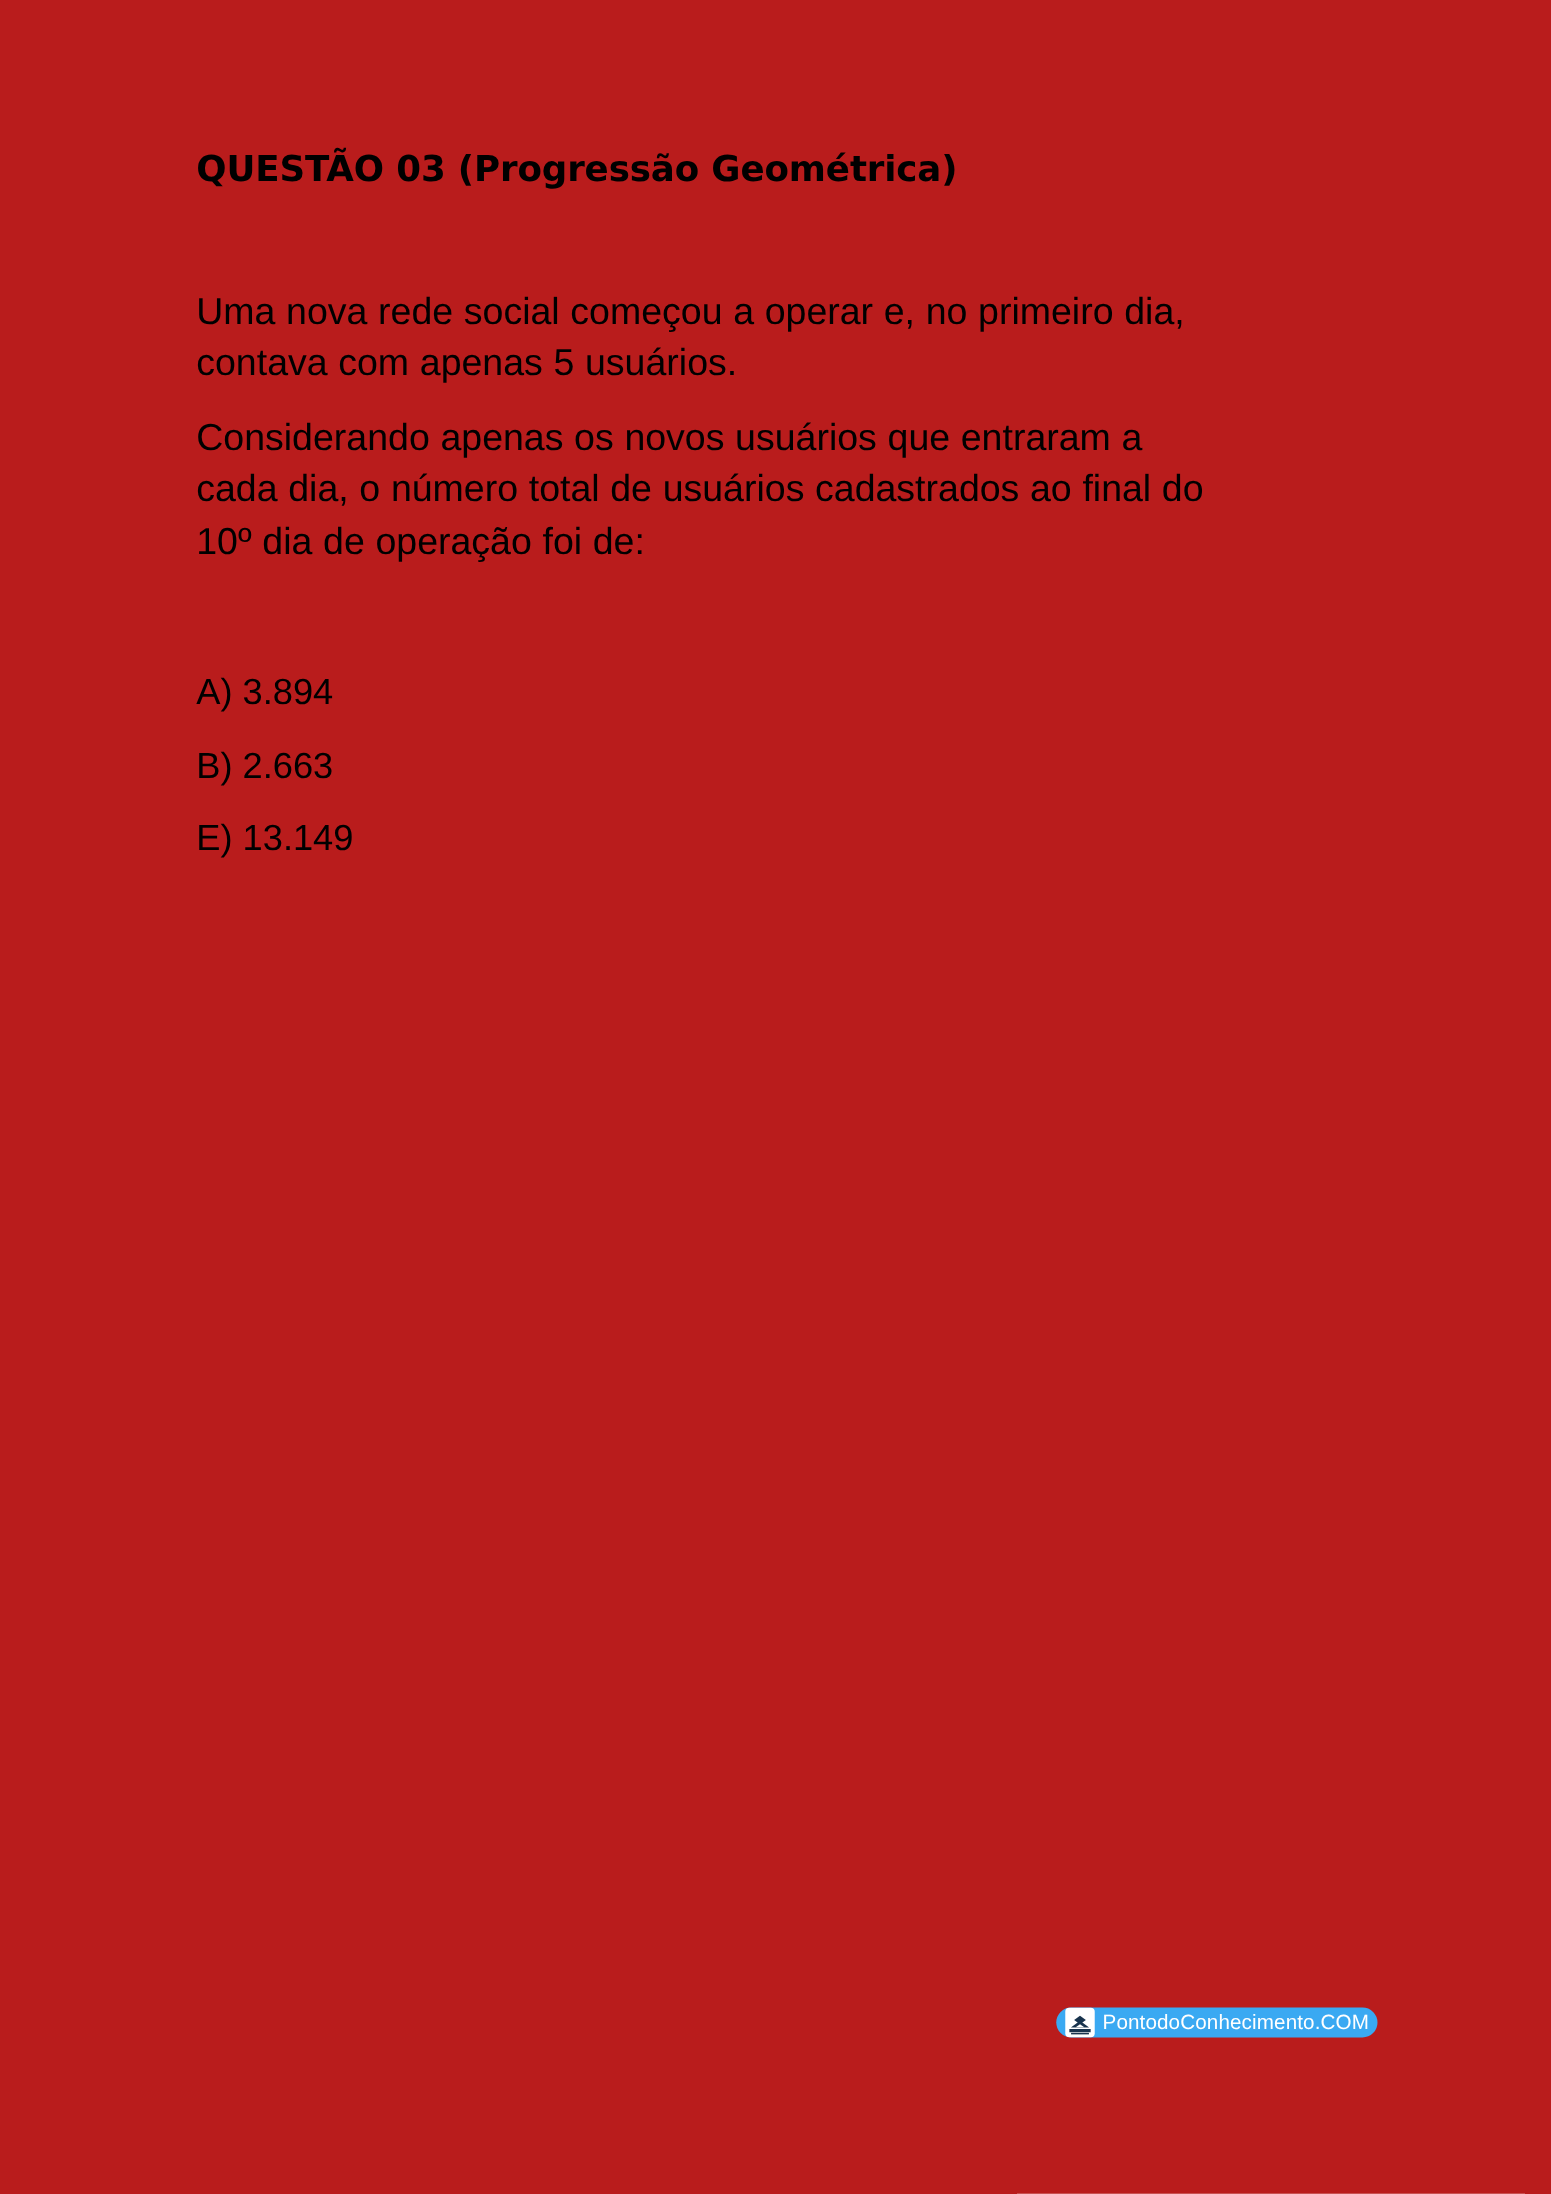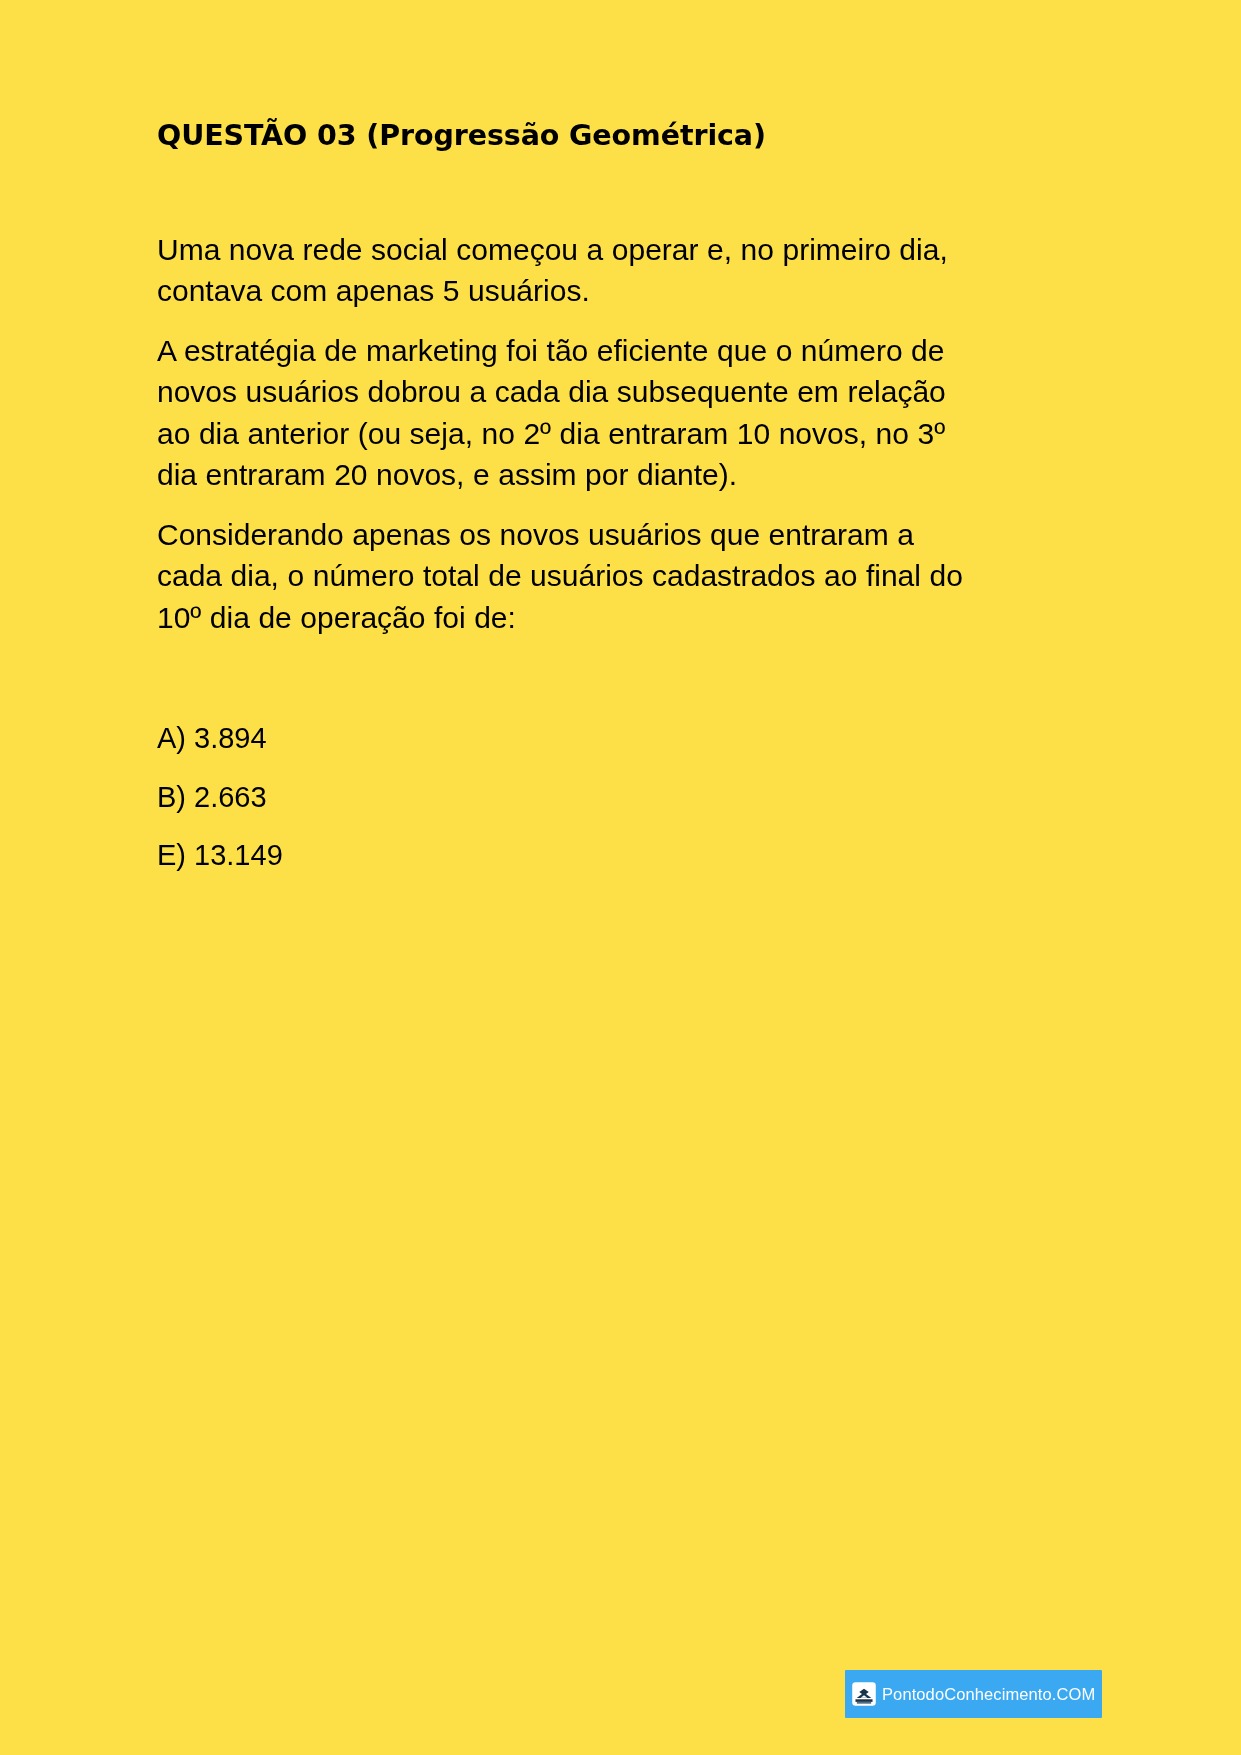--- a/index.html
+++ b/index.html
@@ -13,21 +13,21 @@
     height: 1755px;
     position: relative;
     font-family: "Liberation Sans", sans-serif;
     color: #000000;
     overflow: hidden;
   }
 
   .page {
     position: absolute;
     inset: 0;
-    background: #fde047;
+    background: #b91c1c;
   }
 
   .content {
     position: absolute;
     left: 157px;
     top: 118px;
     width: 810px;
   }
 
   .question-title {
@@ -71,26 +71,26 @@
   }
 
   .option:last-child {
     margin-bottom: 0;
   }
 
   
   .footer-badge {
     position: absolute;
     left: 845px;
-    top: 1670px;
-    height: 48px;
+    top: 1606px;
+    height: 24px;
     display: flex;
     align-items: center;
     background: #3aa9f2;
-    border-radius: 1px;
+    border-radius: 17px;
     padding: 0 7px 0 6px;
     box-sizing: border-box;
   }
 
   .footer-icon {
     width: 26px;
     height: 26px;
     flex: 0 0 26px;
     display: block;
     margin-right: 5px;
@@ -110,21 +110,20 @@
 <div class="page">
 
   <div class="content">
 
     <h1 class="question-title">QUESTÃO 03 (Progressão Geométrica)</h1>
 
     <div class="spacer-after-title"></div>
 
     <p class="para">Uma nova rede social começou a operar e, no primeiro dia, contava com apenas 5 usuários.</p>
 
-    <p class="para">A estratégia de marketing foi tão eficiente que o número de novos usuários dobrou a cada dia subsequente em relação ao dia anterior (ou seja, no 2º dia entraram 10 novos, no 3º dia entraram 20 novos, e assim por diante).</p>
 
     <p class="para last-stem">Considerando apenas os novos usuários que entraram a cada dia, o número total de usuários cadastrados ao final do 10º dia de operação foi de:</p>
 
     <div class="options">
       <div class="option">A) 3.894</div>
       <div class="option">B) 2.663</div>
       <div class="option">E) 13.149</div>
     </div>
 
   </div>

